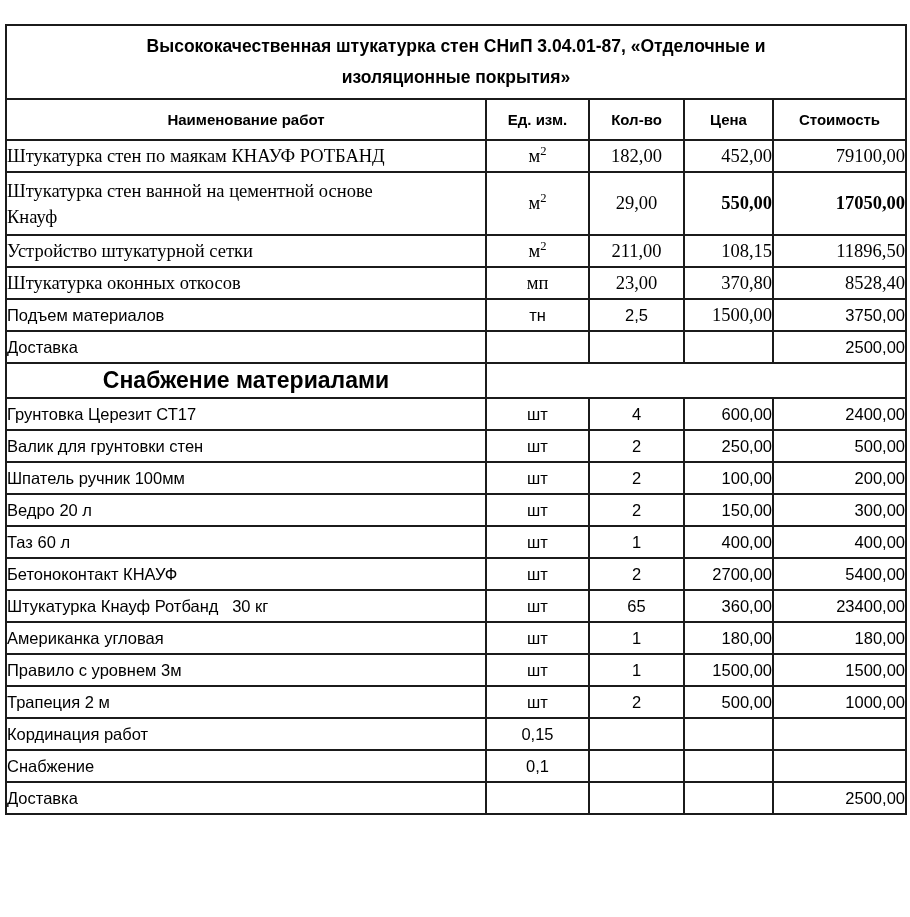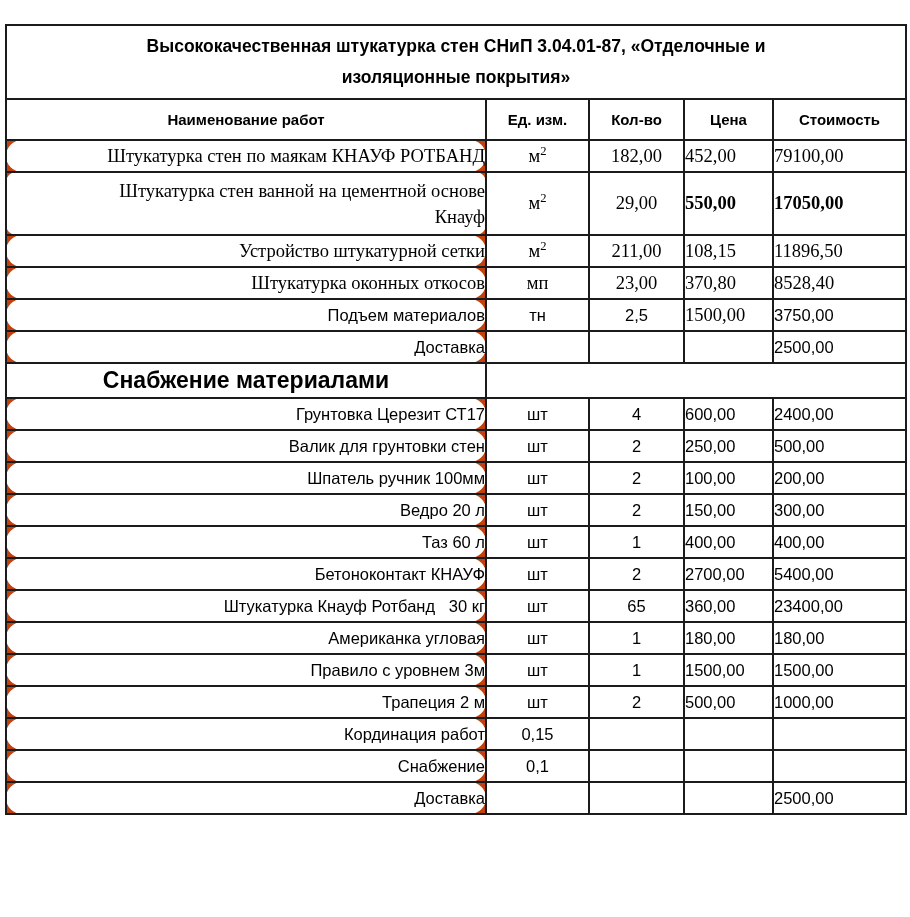--- a/index.html
+++ b/index.html
@@ -62,32 +62,31 @@
     height: 39px;
     text-align: center;
     font-weight: bold;
     font-size: 15px;
     line-height: 20px;
     padding: 0 2px;
   }
 
   
   .cell-name {
-    text-align: right;
+    text-align: left;
     padding: 0 4px 0 7px;
     font-size: 16.5px;
     line-height: 23px;
-    border-radius: 16px;
   }
   .cell-unit, .cell-qty, .cell-price, .cell-sum {
     text-align: center;
     font-size: 16.5px;
     padding: 0 5px;
   }
-  .cell-sum, .cell-price { text-align: left; }
+  .cell-sum, .cell-price { text-align: right; }
   td.serif-cell {
     font-family: "Liberation Serif", "DejaVu Serif", serif;
     font-size: 18.5px;
   }
 
   
   td.sans-cell {
     font-family: "Liberation Sans", sans-serif;
     font-size: 16.5px;
   }
@@ -103,25 +102,24 @@
     font-weight: bold;
     font-size: 23px;
     padding-right: 80px;
   }
   .vbottom {
     vertical-align: bottom;
     padding-bottom: 4px;
     font-weight: bold;
   }
   .two-line {
-    text-align: right;
+    text-align: left;
     padding: 2px 4px 2px 7px;
     line-height: 26px;
     vertical-align: middle;
-    border-radius: 10px;
   }
 
   sup.unit-sup {
     font-size: 0.68em;
     vertical-align: super;
     line-height: 0;
   }
 
   .nowrap { white-space: pre; margin-top: 7px; }
 </style>

